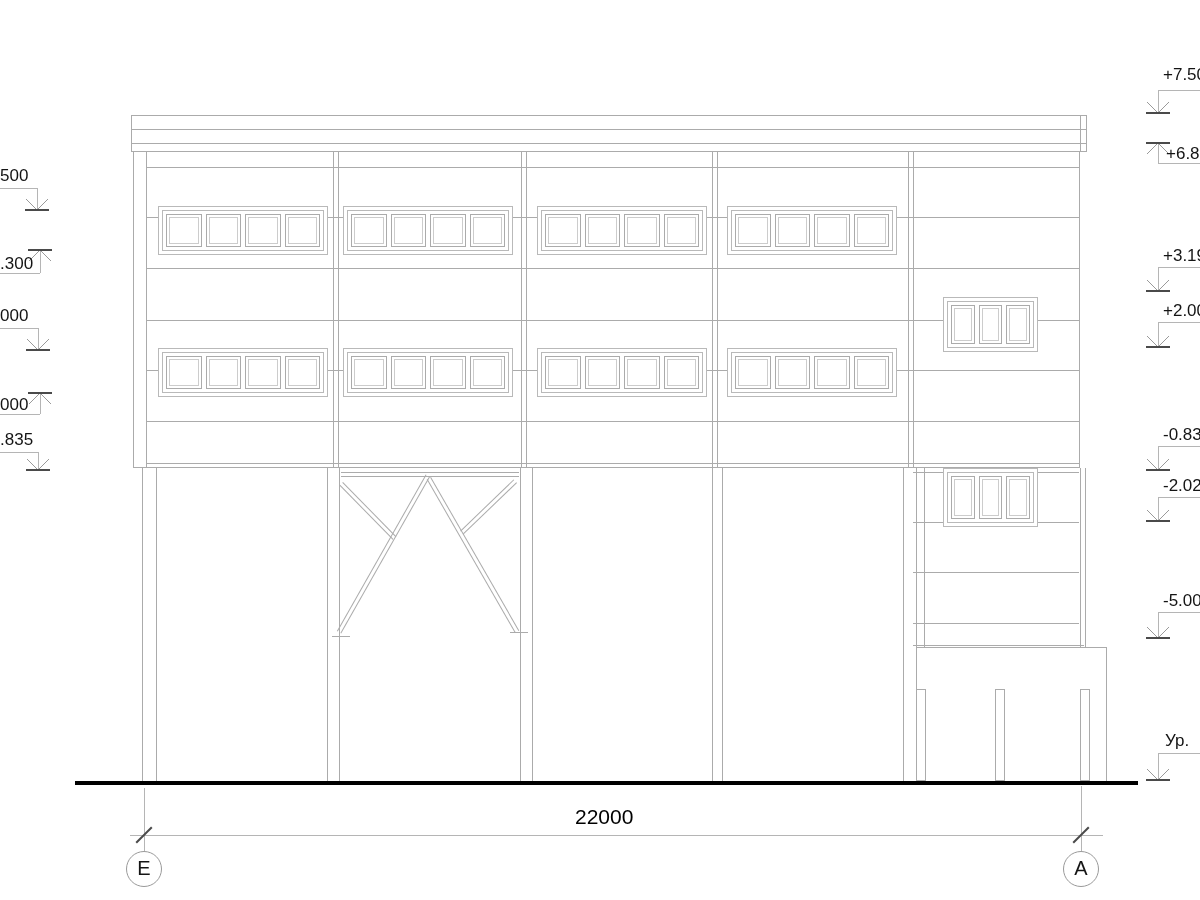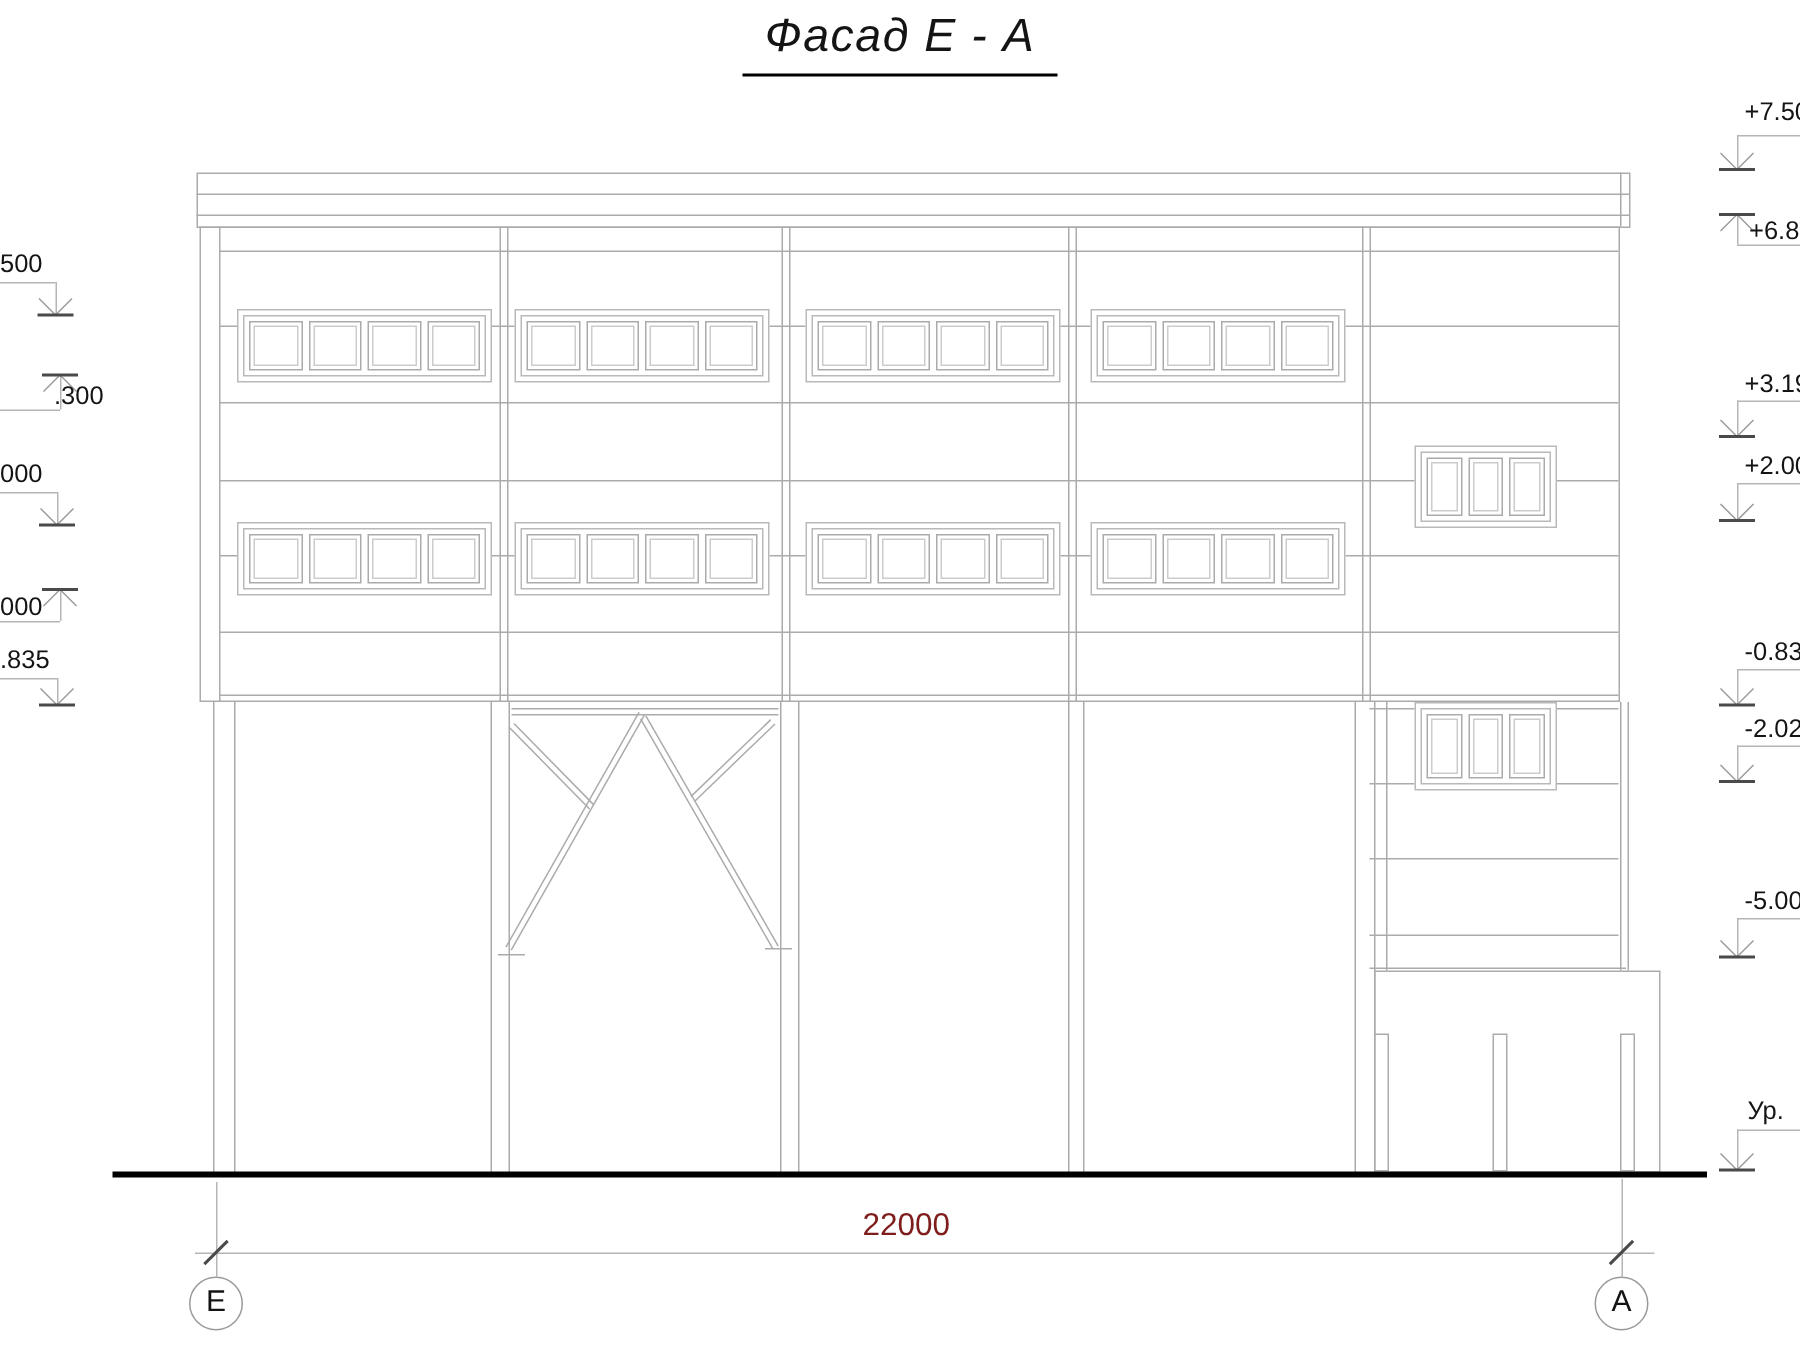--- a/index.html
+++ b/index.html
@@ -14,34 +14,31 @@
   .colm{position:absolute;border-left:1px solid #ababab;border-right:1px solid #ababab;box-sizing:border-box;}
   .dline{position:absolute;height:3px;border-top:1px solid #ababab;border-bottom:1px solid #ababab;transform-origin:0 0;box-sizing:content-box;}
   .win{position:absolute;border:1px solid #b9b9b9;background:#fff;box-sizing:border-box;padding:3px;}
   .win-in{width:100%;height:100%;border:1px solid #b9b9b9;box-sizing:border-box;display:flex;gap:4px;padding:3px;}
   .pane{flex:1;border:1px solid #ababab;box-sizing:border-box;padding:2px;}
   .pane-in{width:100%;height:100%;border:1px solid #cccccc;box-sizing:border-box;}
   .mark-label{position:absolute;font-size:17px;line-height:19px;white-space:pre;color:#141414;}
   .title-wrap{position:absolute;left:0;top:6px;width:100%;text-align:center;}
   .title{display:inline-block;font-size:31px;font-style:italic;letter-spacing:1px;
          padding:0 15px 7px 15px;border-bottom:2px solid #000;}
-  .dim-label{position:absolute;font-size:21px;color:#7f1d1d;}
+  .dim-label{position:absolute;font-size:21px;color:#000000;}
   .axis-circle{position:absolute;width:36px;height:36px;border:1px solid #9a9a9a;border-radius:50%;
                box-sizing:border-box;text-align:center;line-height:33px;font-size:20px;background:#fff;}
   .ground{position:absolute;background:#000;}
   .tick{position:absolute;width:22px;height:2px;background:#4a4a4a;transform:rotate(-45deg);}
   svg.arrow{position:absolute;overflow:visible;}
 </style>
 </head>
 <body>
 
 <div id="stage">
-  <div class="title-wrap">
-    <span class="title">Фасад Е - А</span>
-  </div>
   <div id="geometry">
       <div class="rect" style="left: 131px; top: 115px; width: 956px; height: 37px;"></div>
       <div class="rect" style="left: 133px; top: 151px; width: 947px; height: 317px;"></div>
       <div class="rect" style="left: 916px; top: 647px; width: 191px; height: 135px;"></div>
       <div class="whiterect" style="left: 916px; top: 689px; width: 10px; height: 92px;"></div>
       <div class="whiterect" style="left: 995px; top: 689px; width: 10px; height: 92px;"></div>
       <div class="whiterect" style="left: 1080px; top: 689px; width: 10px; height: 92px;"></div>
       <div class="hline" style="left: 131px; top: 129px; width: 955px;"></div>
       <div class="hline" style="left: 131px; top: 143px; width: 955px;"></div>
       <div class="hline" style="left: 146px; top: 167px; width: 933px;"></div>
@@ -251,21 +248,21 @@
         <line x1="1" y1="13" x2="25" y2="13" stroke="#4a4a4a" stroke-width="2"></line>
       </svg>
       <div class="mark-label" style="left: 0px; top: 166px; width: 28px; text-align: right;">500</div>
       <div class="hline" style="left: 0px; top: 273px; width: 40px; background: rgb(181, 181, 181);"></div>
       <div class="vline" style="left: 40px; top: 250px; height: 23px; background: rgb(181, 181, 181);"></div>
       <svg class="arrow" width="26" height="14" style="left: 27px; top: 249px;">
         <line x1="2" y1="12" x2="13" y2="1" stroke="#9a9a9a" stroke-width="1"></line>
         <line x1="24" y1="12" x2="13" y2="1" stroke="#9a9a9a" stroke-width="1"></line>
         <line x1="1" y1="1" x2="25" y2="1" stroke="#4a4a4a" stroke-width="2"></line>
       </svg>
-      <div class="mark-label" style="left: 0px; top: 254px; width: 33px;  padding-left: 36px;">.300</div>
+      <div class="mark-label" style="left: 0px; top: 254px; width: 33px; ">.300</div>
       <div class="hline" style="left: 0px; top: 328px; width: 38px; background: rgb(181, 181, 181);"></div>
       <div class="vline" style="left: 38px; top: 328px; height: 22px; background: rgb(181, 181, 181);"></div>
       <svg class="arrow" width="26" height="14" style="left: 25px; top: 337px;">
         <line x1="2" y1="2" x2="13" y2="13" stroke="#9a9a9a" stroke-width="1"></line>
         <line x1="24" y1="2" x2="13" y2="13" stroke="#9a9a9a" stroke-width="1"></line>
         <line x1="1" y1="13" x2="25" y2="13" stroke="#4a4a4a" stroke-width="2"></line>
       </svg>
       <div class="mark-label" style="left: 0px; top: 306px; width: 28px; text-align: right;">000</div>
       <div class="hline" style="left: 0px; top: 414px; width: 40px; background: rgb(181, 181, 181);"></div>
       <div class="vline" style="left: 40px; top: 393px; height: 21px; background: rgb(181, 181, 181);"></div>

